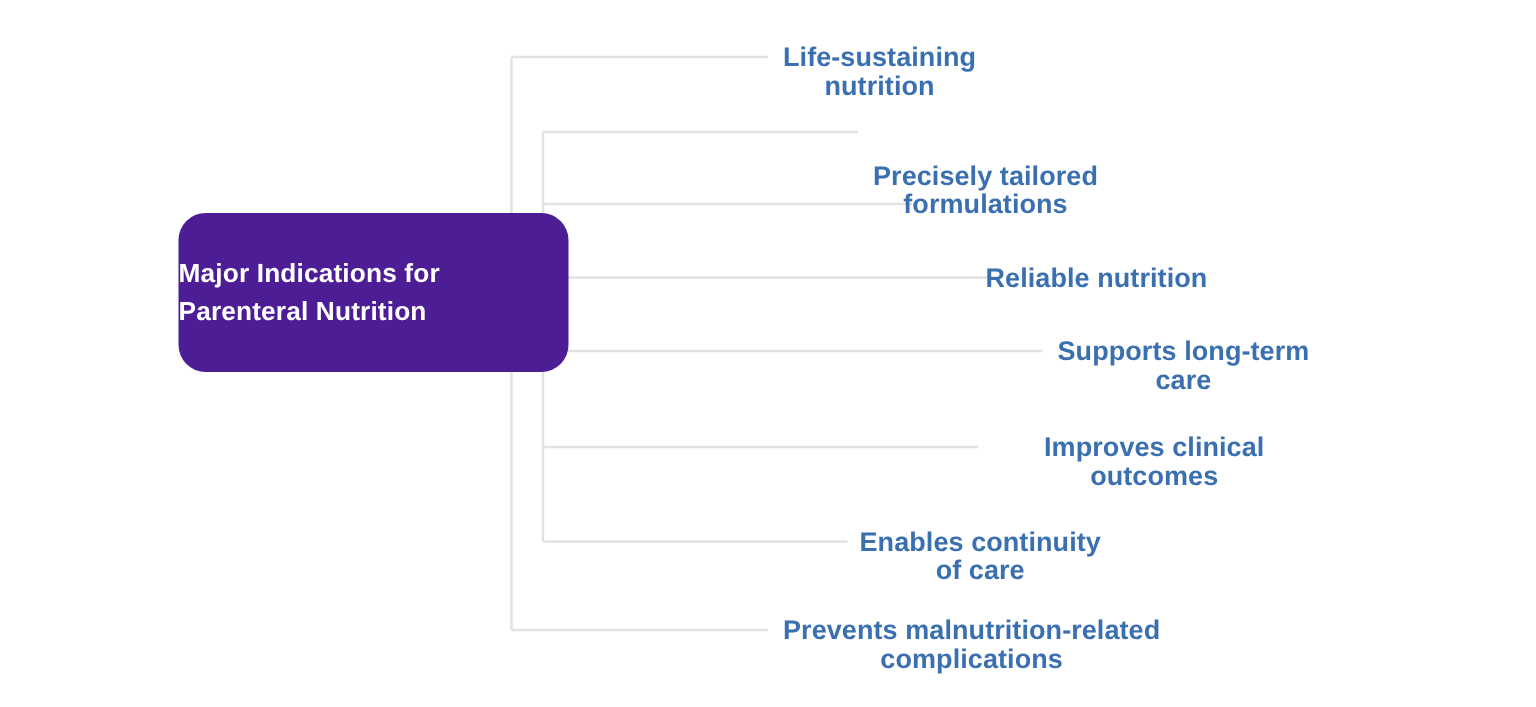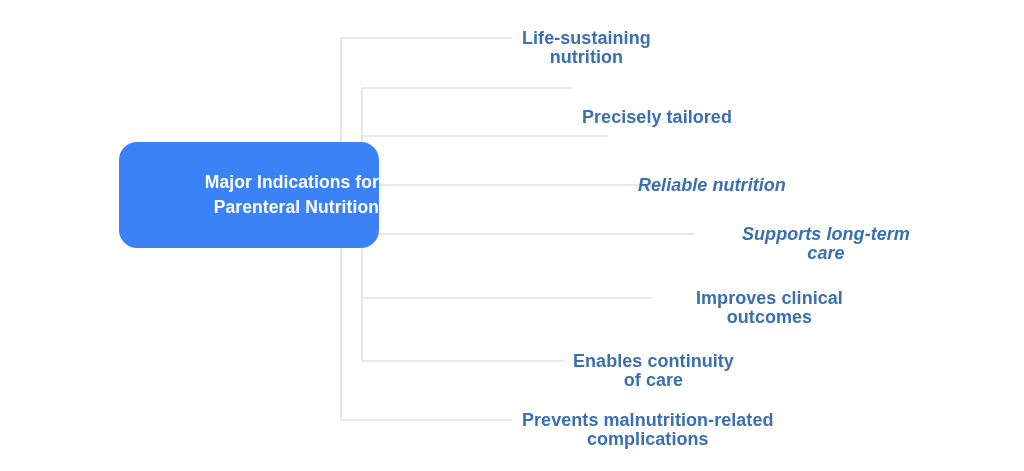--- a/index.html
+++ b/index.html
@@ -10,25 +10,25 @@
   #canvas{position:relative;width:1024px;height:471px;background:#ffffff;}
 
   
   #connectors{position:absolute;left:0;top:0;width:1024px;height:471px;}
 
   
   #center-node{
     position:absolute;
     left:119px;top:142px;
     width:260px;height:106px;
-    background:#3b82f6;
+    background:#4c1d95;
     border-radius:18px;
     display:flex;
     flex-direction:column;
-    align-items:flex-end;
+    align-items:flex-start;
     justify-content:center;
     box-sizing:border-box;
     z-index:5;
   }
   #center-node .line{
     color:#ffffff;
     font-size:17.5px;
     font-weight:bold;
     line-height:25px;
     letter-spacing:0.1px;
@@ -76,28 +76,29 @@
     <span class="line">Parenteral Nutrition</span>
   </div>
 
   <div class="leaf-label" style="left:522px;top:29px;">
     <span class="l1">Life-sustaining</span>
     <span class="l2">nutrition</span>
   </div>
 
   <div class="leaf-label" style="left:582px;top:79px;margin-top:29px;">
     <span class="l1">Precisely tailored</span>
+    <span class="l2">formulations</span>
   </div>
 
 
-  <div class="leaf-label" style="left:638px;top:176px;font-style:italic;">
+  <div class="leaf-label" style="left:657px;top:176px;">
     <span class="l1">Reliable nutrition</span>
   </div>
 
-  <div class="leaf-label" style="left:742px;top:225px;font-style:italic;">
+  <div class="leaf-label" style="left:705px;top:225px;">
     <span class="l1">Supports long-term</span>
     <span class="l2">care</span>
   </div>
 
   <div class="leaf-label" style="left:696px;top:289px;">
     <span class="l1">Improves clinical</span>
     <span class="l2">outcomes</span>
   </div>
 
   <div class="leaf-label" style="left:522px;top:411px;">

